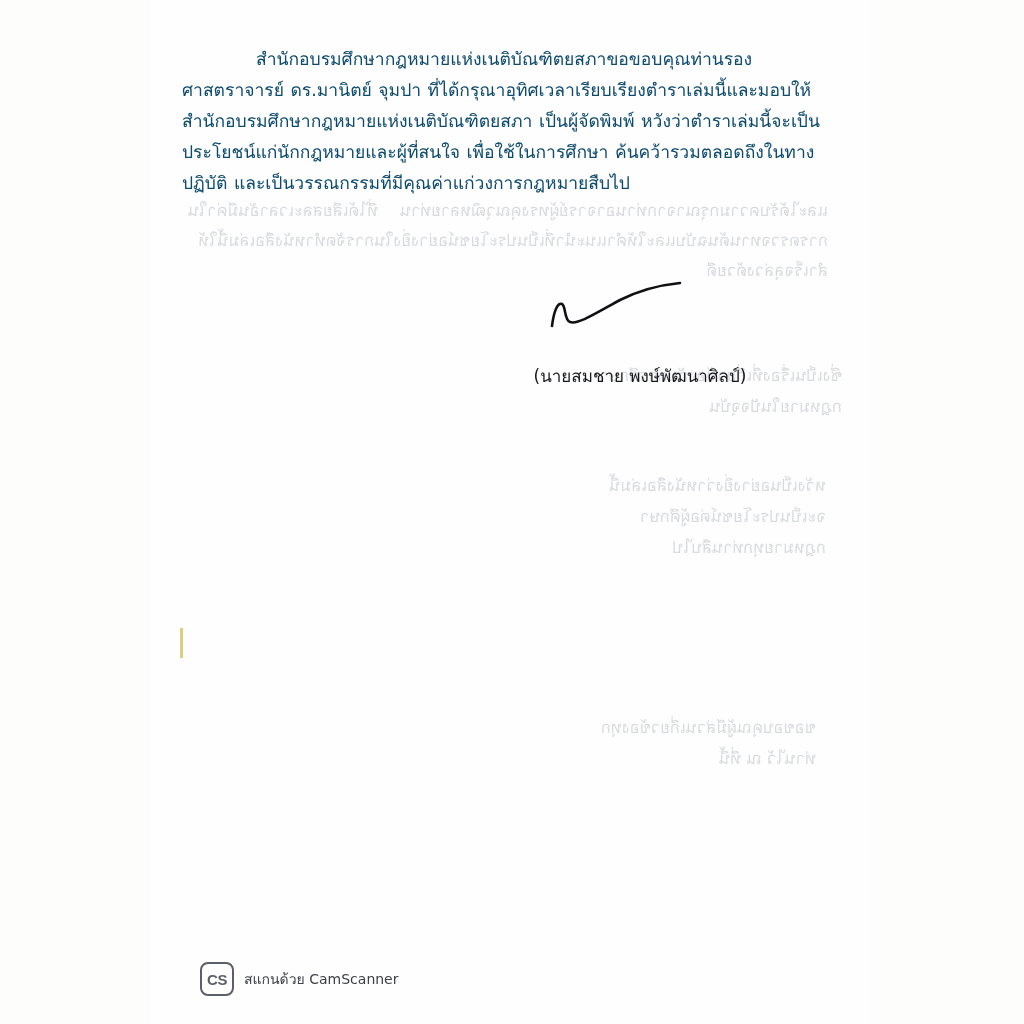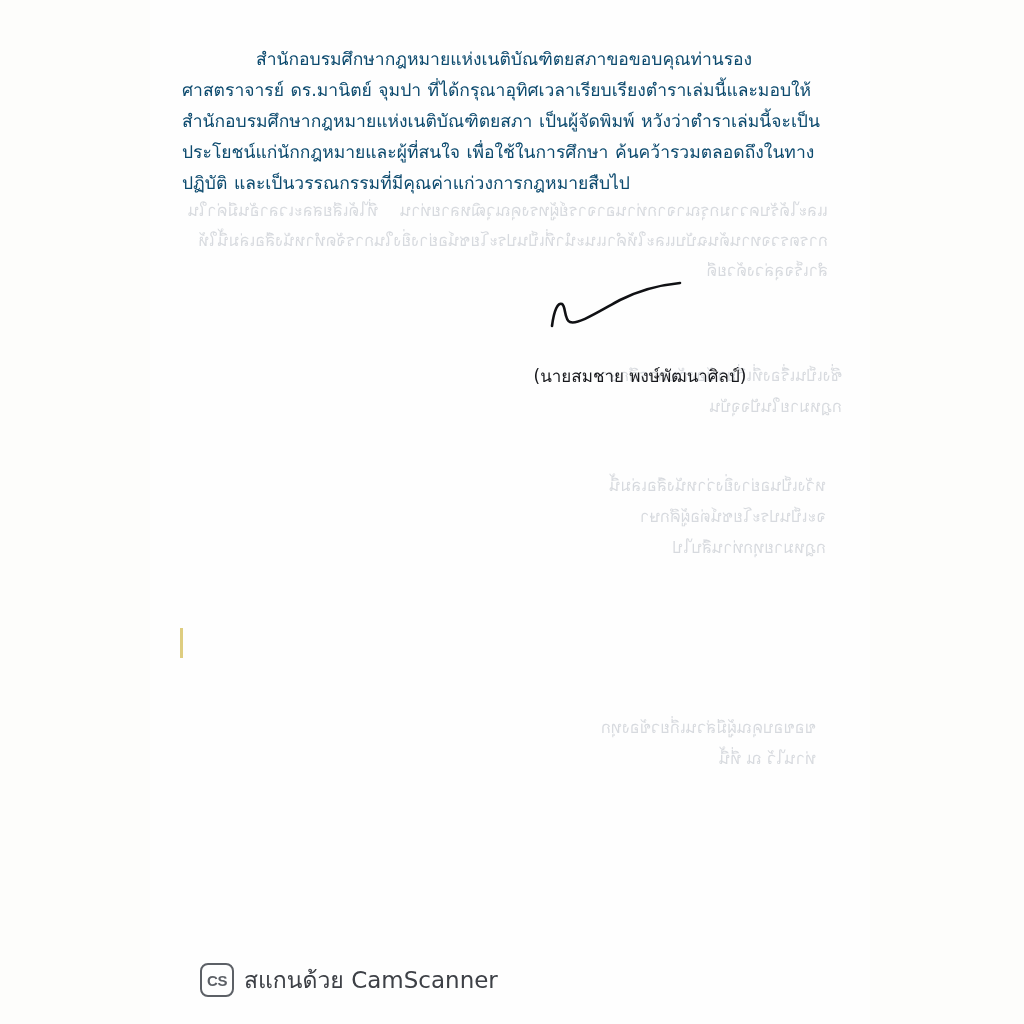--- a/index.html
+++ b/index.html
@@ -147,21 +147,21 @@
     display: flex;
     align-items: center;
     justify-content: center;
     font-size: 15px;
     font-weight: bold;
     color: #5c6066;
     letter-spacing: -0.5px;
     font-family: "Liberation Sans", sans-serif;
   }
   .cs-text {
-    font-size: 23px;
+    font-size: 14px;
     color: #3d4046;
     font-family: "DejaVu Sans", "Liberation Sans", sans-serif;
   }
 </style>
 </head>
 <body>
 
 <div class="page">
   <div class="paper"></div>
 

